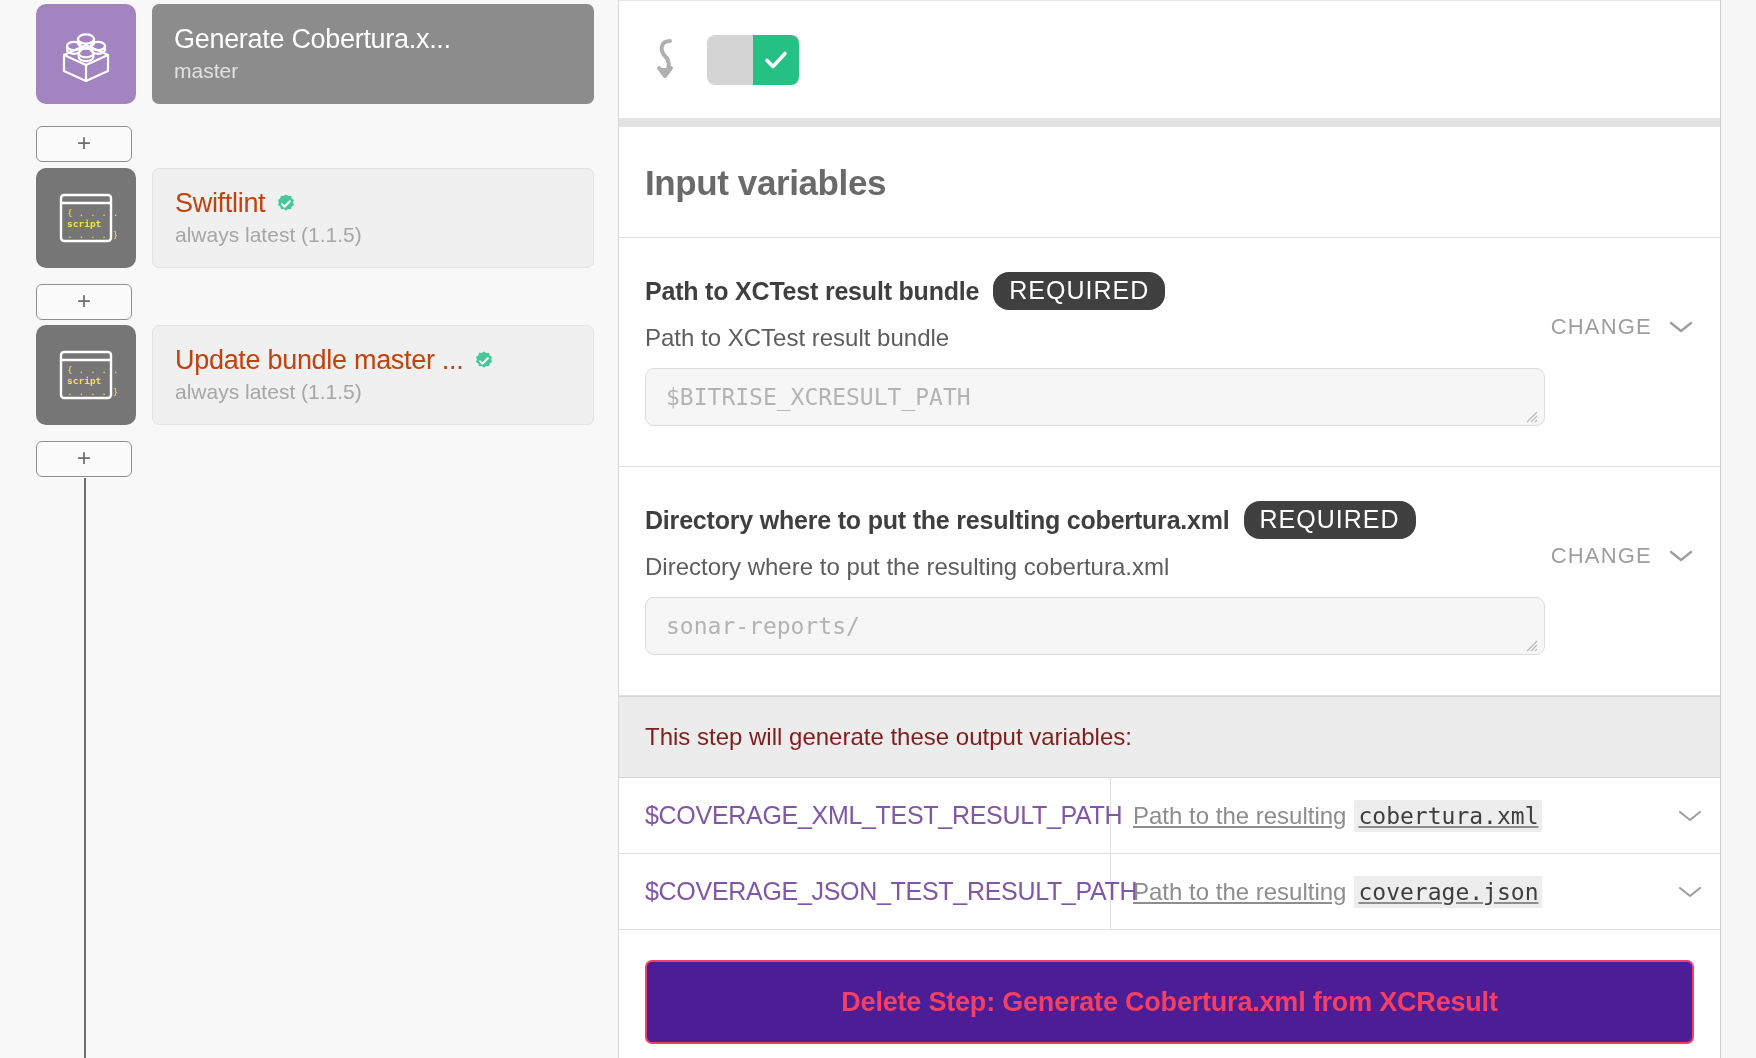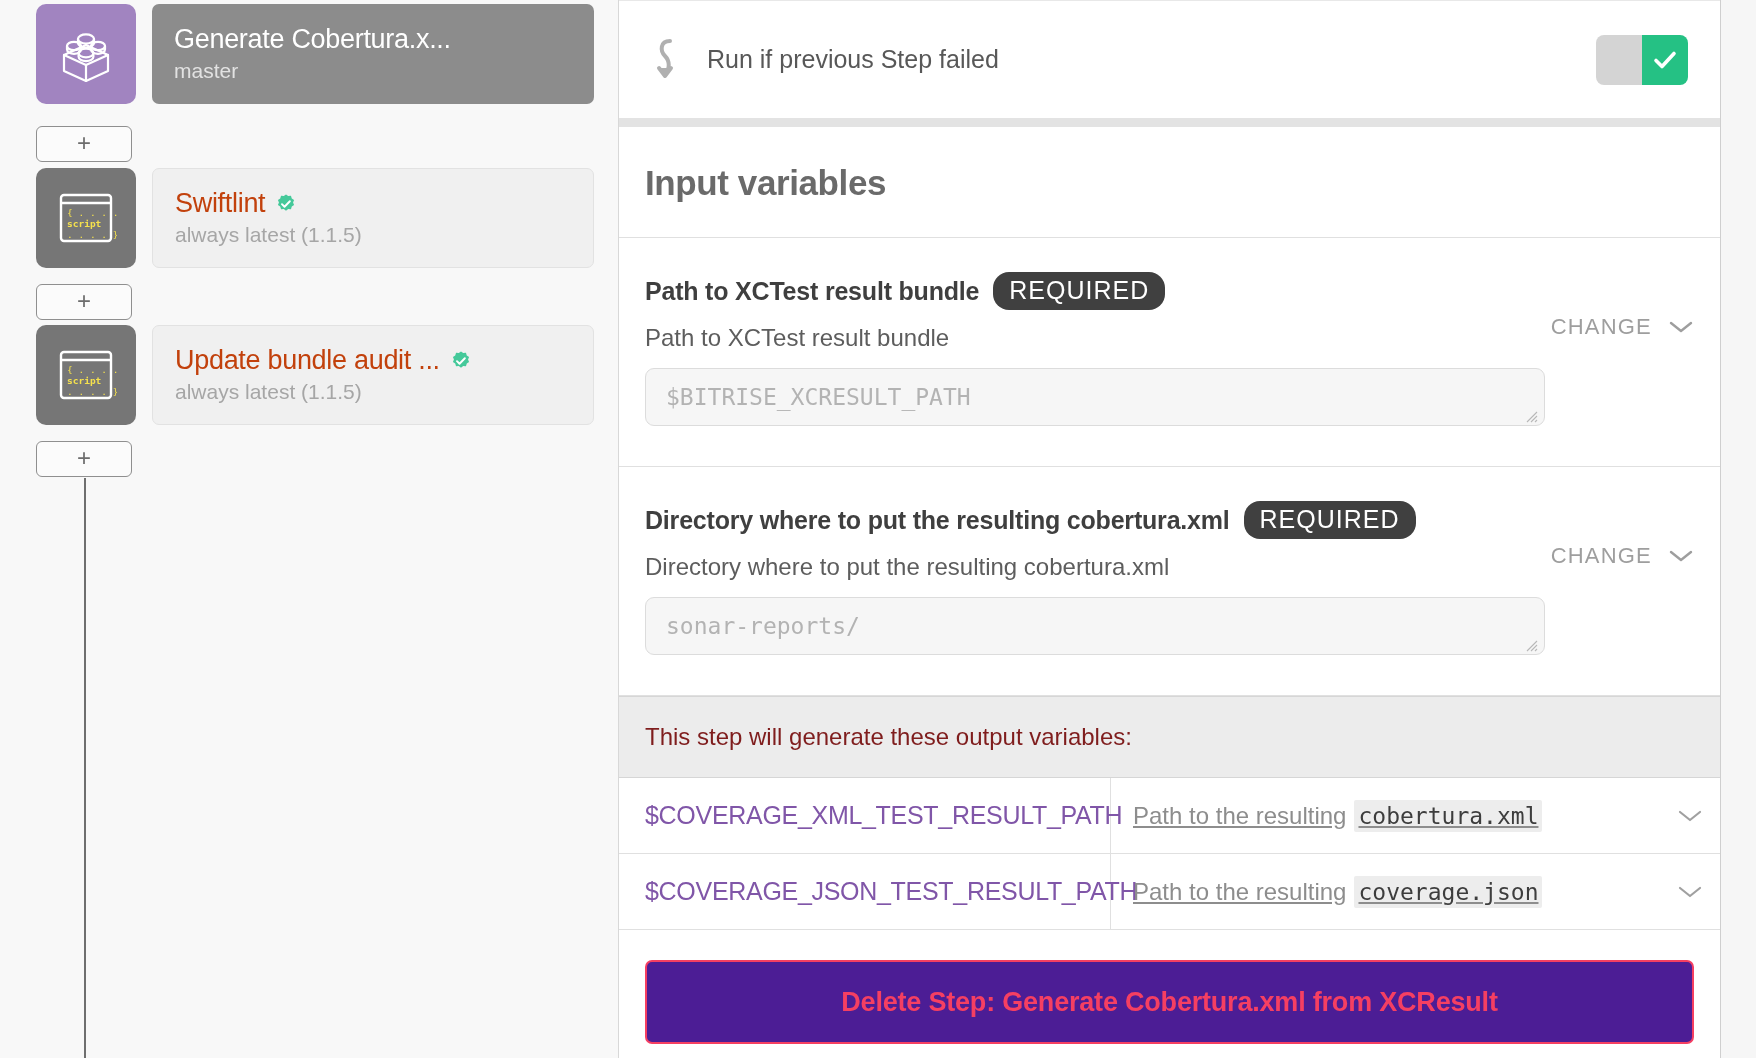--- a/index.html
+++ b/index.html
@@ -223,21 +223,21 @@
         <svg width="62" height="62" viewBox="0 0 62 62">
           <rect x="6" y="8" width="50" height="46" rx="3" fill="none" stroke="#ffffff" stroke-width="2.4"></rect>
           <line x1="6" y1="16" x2="56" y2="16" stroke="#ffffff" stroke-width="2.4"></line>
           <text x="12" y="29" font-family="DejaVu Sans Mono, monospace" font-size="9.5" fill="#f5e14d">{&nbsp;.&nbsp;.&nbsp;.&nbsp;.</text>
           <text x="12" y="40" font-family="DejaVu Sans Mono, monospace" font-size="9.5" fill="#f5e14d" font-weight="bold">script</text>
           <text x="12" y="51" font-family="DejaVu Sans Mono, monospace" font-size="9.5" fill="#f5e14d">.&nbsp;.&nbsp;.&nbsp;.&nbsp;}</text>
         </svg>
       </div>
       <div class="step-card normal">
         <div class="step-title">
-          <span>Update bundle audit ...</span>
+          <span>Update bundle master ...</span>
           <svg class="verified-badge" viewBox="0 0 24 24">
             <path d="M12 1.5l2.4 1.8 3-.2.9 2.9 2.5 1.6-1.1 2.8 1.1 2.8-2.5 1.6-.9 2.9-3-.2L12 19.3l-2.4-1.8-3 .2-.9-2.9L3.2 13.2l1.1-2.8L3.2 7.6l2.5-1.6.9-2.9 3 .2z" fill="#45c99a"></path>
             <path d="M7.6 12.2l2.8 2.8 5.8-6" fill="none" stroke="#ffffff" stroke-width="2.1" stroke-linecap="round" stroke-linejoin="round"></path>
           </svg>
         </div>
         <div class="step-sub">always latest (1.1.5)</div>
       </div>
     </div>
 
     <div class="plus-btn" style="left:36px; top:441px;">+</div>
@@ -247,21 +247,20 @@
 
   <div class="panel">
 
     <div class="row-runif">
       <div class="runif-icon">
         <svg width="28" height="48" viewBox="0 0 28 48" fill="none" stroke="#b0b0b0" stroke-width="4" stroke-linecap="round" stroke-linejoin="round">
           <path d="M19 5 C9 5 9 15 14 20 C19 25 19 33 14 38"></path>
           <path d="M8 32 L14 40 L20 32" fill="#b0b0b0" stroke="#b0b0b0"></path>
         </svg>
       </div>
-      <div class="runif-label">Run if previous Step failed</div>
       <div class="toggle">
         <div class="off-half"></div>
         <div class="on-half">
           <svg width="28" height="24" viewBox="0 0 28 24" fill="none" stroke="#ffffff" stroke-width="3.6" stroke-linecap="round" stroke-linejoin="round">
             <path d="M5 12.5 L11 18.5 L23 5.5"></path>
           </svg>
         </div>
       </div>
     </div>
 

